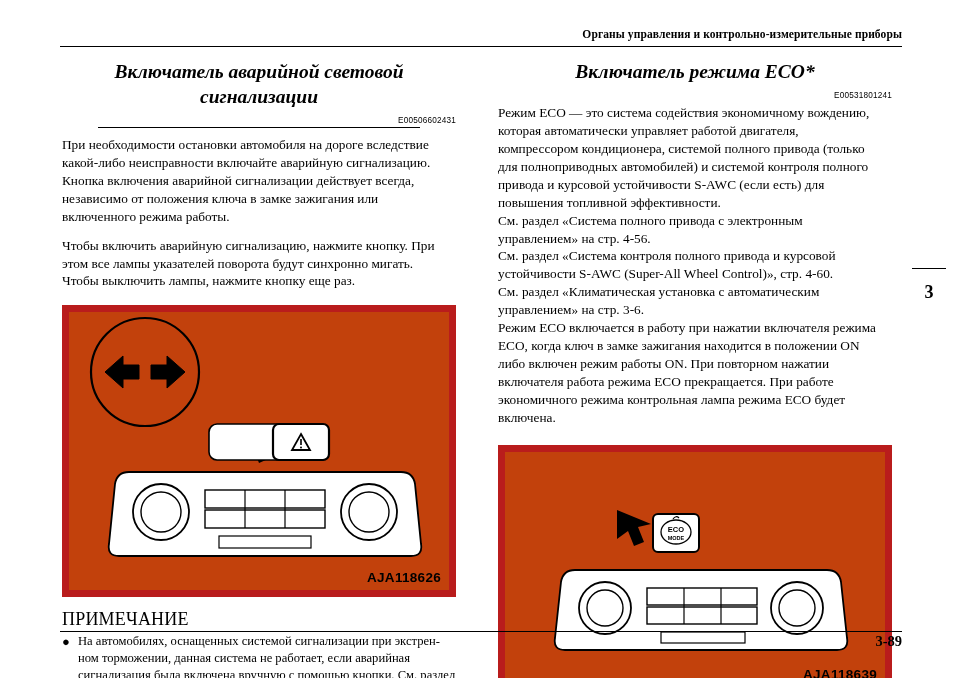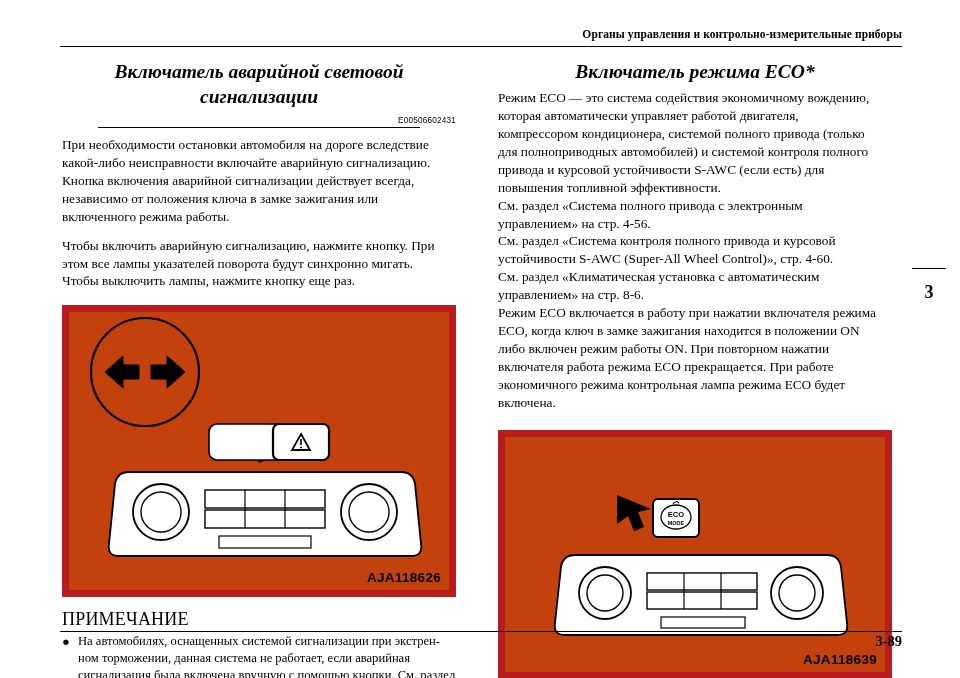--- a/index.html
+++ b/index.html
@@ -221,25 +221,26 @@
 
     <div class="note-title">ПРИМЕЧАНИЕ</div>
     <div class="note-row">
       <div class="bullet">●</div>
       <div class="note-text">На автомобилях, оснащенных системой сигнализации при экстрен-ном торможении, данная система не работает, если аварийная сигнализация была включена вручную с помощью кнопки. См. раздел «Аварийная сигнализация при экстренном торможении» на стр. 4-79.</div>
     </div>
   </div>
 
   <div class="col col-right">
     <h1 class="title">Включатель режима ECO*</h1>
+    <div class="code">E00531801241</div>
 
     <p class="body" style="margin-top:4px;">Режим ECO — это система содействия экономичному вождению, которая автоматически управляет работой двигателя, компрессором кондиционера, системой полного привода (только для полноприводных автомобилей) и системой контроля полного привода и курсовой устойчивости S-AWC (если есть) для повышения топливной эффективности.</p>
     <p class="body" style="margin-top:0;">См. раздел «Система полного привода с электронным управлением» на стр. 4-56.</p>
     <p class="body" style="margin-top:0;">См. раздел «Система контроля полного привода и курсовой устойчивости S-AWC (Super-All Wheel Control)», стр. 4-60.</p>
-    <p class="body" style="margin-top:0;">См. раздел «Климатическая установка с автоматическим управлением» на стр. 8-6.</p>
+    <p class="body" style="margin-top:0;">См. раздел «Климатическая установка с автоматическим управлением» на стр. 3-6.</p>
     <p class="body" style="margin-top:0;">Режим ECO включается в работу при нажатии включателя режима ECO, когда ключ в замке зажигания находится в положении ON либо включен режим работы ON. При повторном нажатии включателя работа режима ECO прекращается. При работе экономичного режима контрольная лампа режима ECO будет включена.</p>
 
     <div class="figure" style="height:235px; margin-top:18px;">
       <svg viewBox="0 0 392 235" width="392" height="235">
 
         <g fill="#000">
           <polygon points="112,58 146,72 133,75 139,90 129,94 123,79 112,87"></polygon>
         </g>
 
         <rect x="148" y="62" width="46" height="38" rx="5" ry="5" fill="#fff" stroke="#000" stroke-width="2"></rect>

